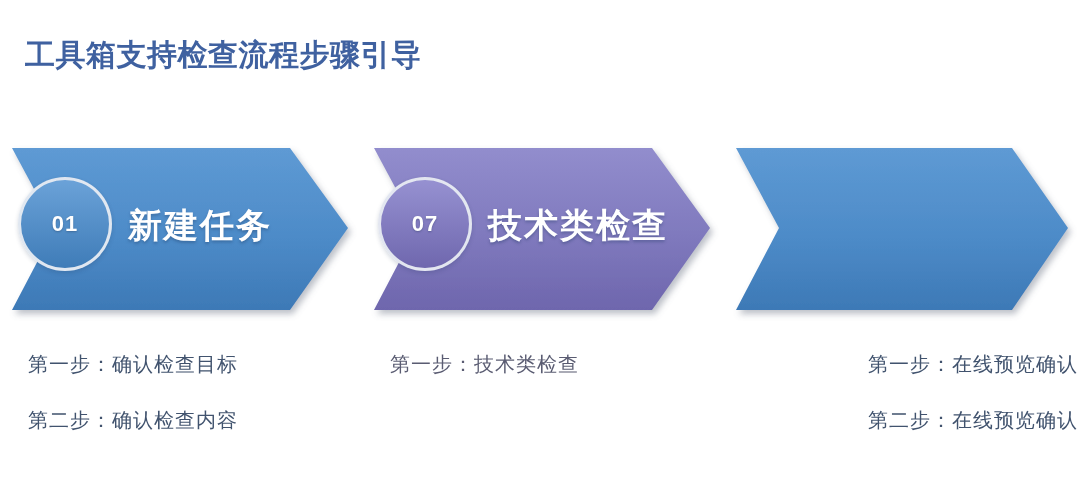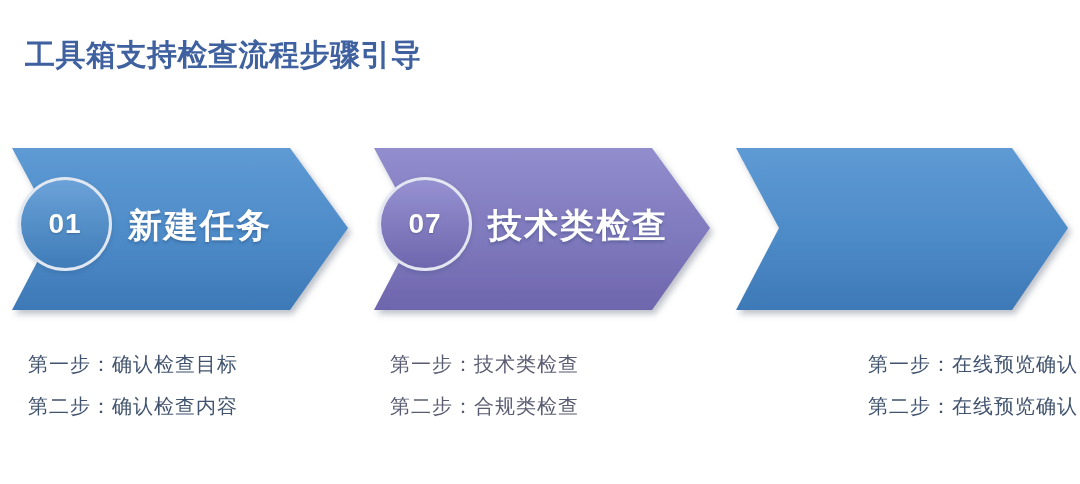--- a/index.html
+++ b/index.html
@@ -53,21 +53,21 @@
     position: absolute;
     top: 37px;
     width: 94px;
     height: 94px;
     border-radius: 50%;
     box-sizing: border-box;
     border: 3px solid rgba(232,236,242,0.95);
     display: flex;
     align-items: center;
     justify-content: center;
-    font-size: 28px;
+    font-size: 22px;
     font-weight: bold;
     color: #ffffff;
     letter-spacing: 1px;
     text-shadow: 0 1px 2px rgba(25,45,80,0.35);
     box-shadow: 0 2px 4px rgba(30,50,85,0.18);
     text-align: center;
   }
 
   .step-label {
     position: absolute;
@@ -86,21 +86,21 @@
     top: 352px;
     width: 330px;
   }
   .detail-line {
     font-size: 20px;
     line-height: 24px;
     letter-spacing: 1px;
     white-space: nowrap;
   }
   .detail-line + .detail-line {
-    margin-top: 18px;
+    margin-top: 32px;
   }
   #col-1 { left: 28px; }
   #col-2 { left: 390px; }
   #col-3 { left: 748px; }
   #col-1 .detail-line { color: #41536e; }
   #col-2 .detail-line { color: #5a5c72; }
   #col-3 .detail-line { color: #41536e; text-align: right; }
 </style>
 </head>
 <body>
@@ -145,19 +145,18 @@
 
 </div>
 
 <div class="detail-col" id="col-1">
   <div class="detail-line">第一步：确认检查目标</div>
   <div class="detail-line">第二步：确认检查内容</div>
 </div>
 
 <div class="detail-col" id="col-2">
   <div class="detail-line">第一步：技术类检查</div>
-  <div class="detail-line">第二步：合规类检查</div>
 </div>
 
 <div class="detail-col" id="col-3">
   <div class="detail-line">第一步：在线预览确认</div>
   <div class="detail-line">第二步：在线预览确认</div>
 </div>
 
 </body></html>

